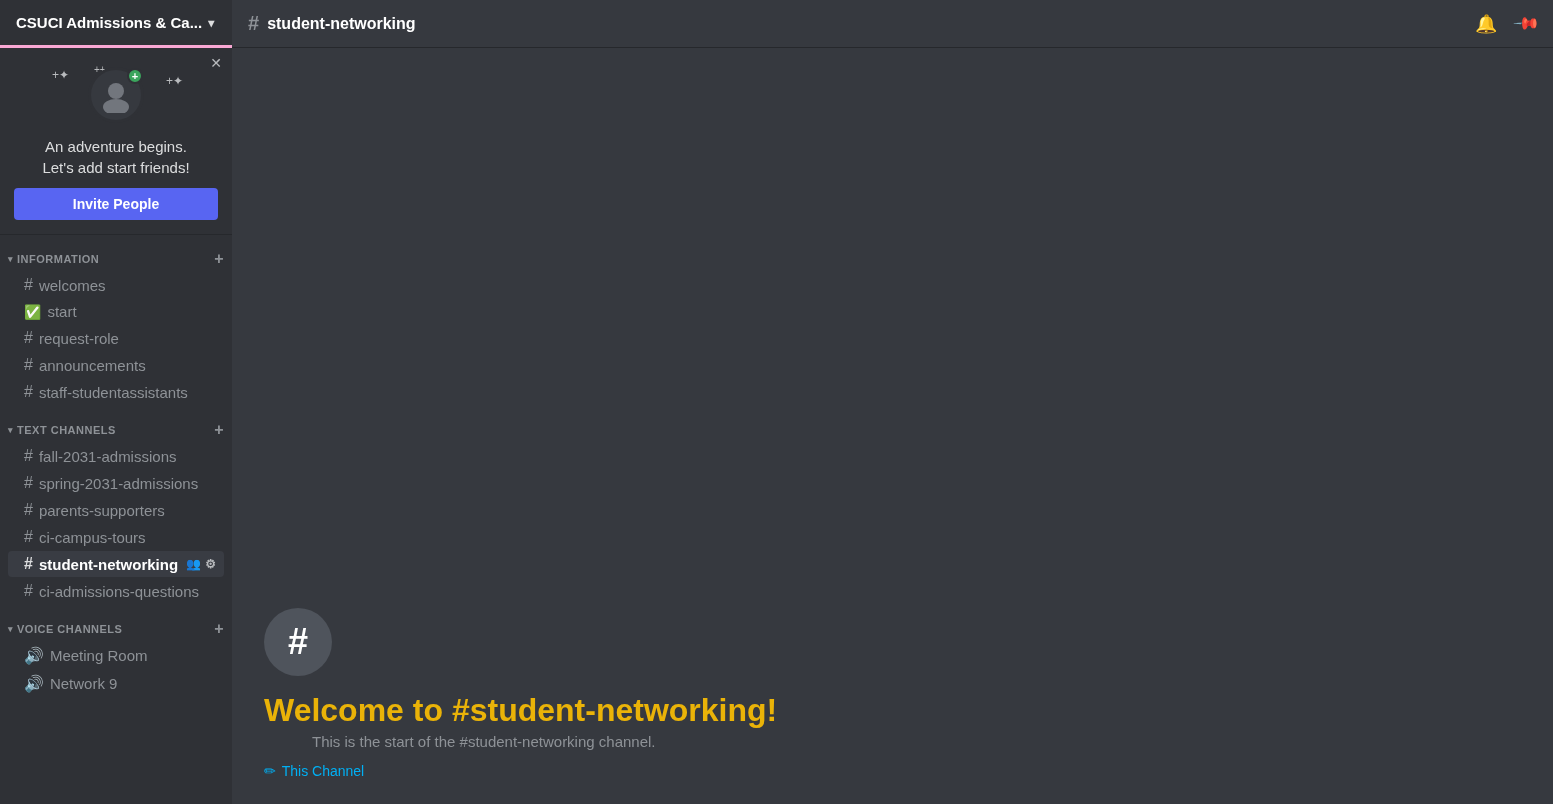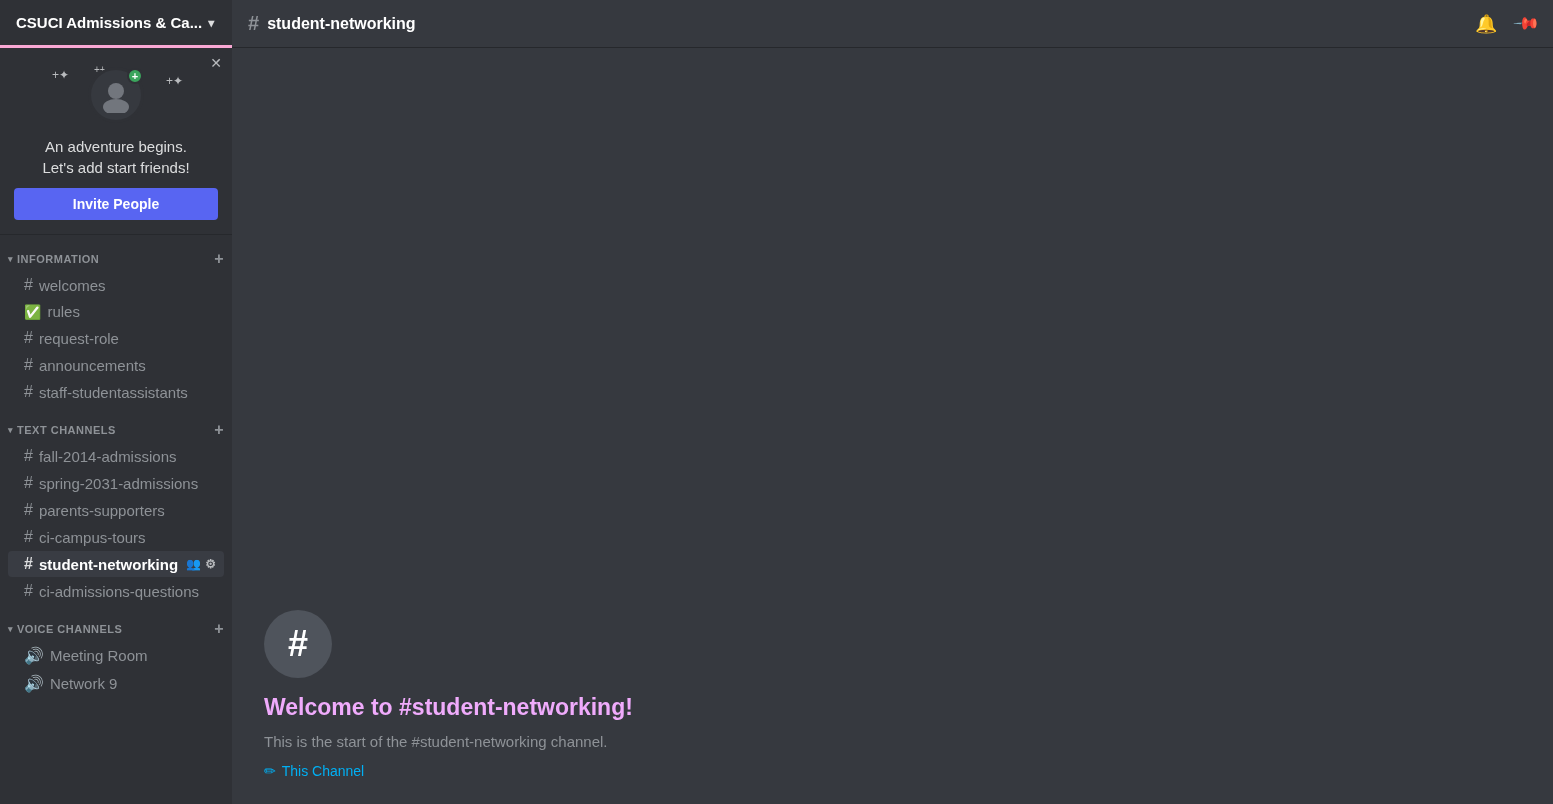--- a/index.html
+++ b/index.html
@@ -266,29 +266,30 @@
       align-items: center;
       justify-content: center;
       margin-bottom: 16px;
     }
     .welcome-hash-icon span {
       font-size: 36px;
       font-weight: 900;
       color: #fff;
     }
     .welcome-title {
-      font-size: 23px;
+      font-size: 32px;
       font-weight: 700;
-      color: #f0abfc;
-      margin-bottom: 12px;
+      color: #eab308;
+      margin-bottom: 4px;
     }
     .welcome-desc {
       font-size: 15px;
       color: #8e9297;
       margin-bottom: 12px;
+      margin-left: 48px;
     }
     .edit-channel-link {
       display: inline-flex;
       align-items: center;
       gap: 6px;
       color: #00b0f4;
       font-size: 14px;
       cursor: pointer;
       text-decoration: none;
     }
@@ -332,42 +333,42 @@
       <span class="category-chevron">▾</span>
       <span class="category-name">INFORMATION</span>
       <span class="category-add">+</span>
     </div>
       <div class="channel-item">
           <span class="channel-icon">#</span>
           <span class="channel-name">welcomes</span>
         </div>
       <div class="channel-item">
           <span class="channel-icon" style="font-size:14px;">✅</span>
-          <span class="channel-name">rules</span>
+          <span class="channel-name">start</span>
         </div>
       <div class="channel-item">
           <span class="channel-icon">#</span>
           <span class="channel-name">request-role</span>
         </div>
       <div class="channel-item">
           <span class="channel-icon">#</span>
           <span class="channel-name">announcements</span>
         </div>
       <div class="channel-item">
           <span class="channel-icon">#</span>
           <span class="channel-name">staff-studentassistants</span>
         </div>
       <div class="category-header">
       <span class="category-chevron">▾</span>
       <span class="category-name">TEXT CHANNELS</span>
       <span class="category-add">+</span>
     </div>
       <div class="channel-item">
           <span class="channel-icon">#</span>
-          <span class="channel-name">fall-2014-admissions</span>
+          <span class="channel-name">fall-2031-admissions</span>
         </div>
       <div class="channel-item">
           <span class="channel-icon">#</span>
           <span class="channel-name">spring-2031-admissions</span>
         </div>
       <div class="channel-item">
           <span class="channel-icon">#</span>
           <span class="channel-name">parents-supporters</span>
         </div>
       <div class="channel-item">

